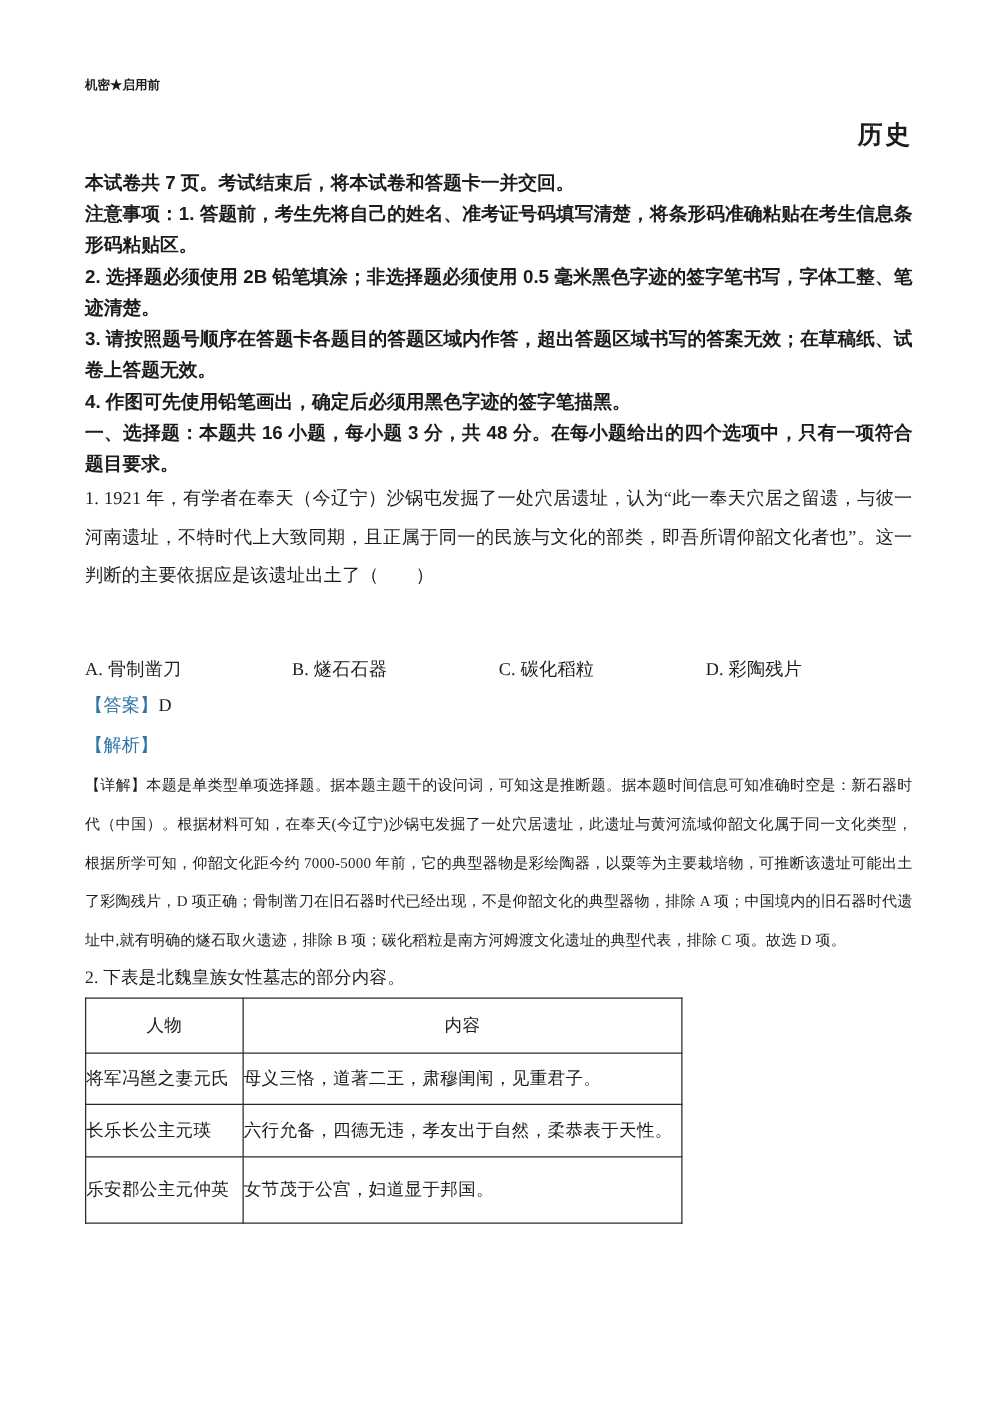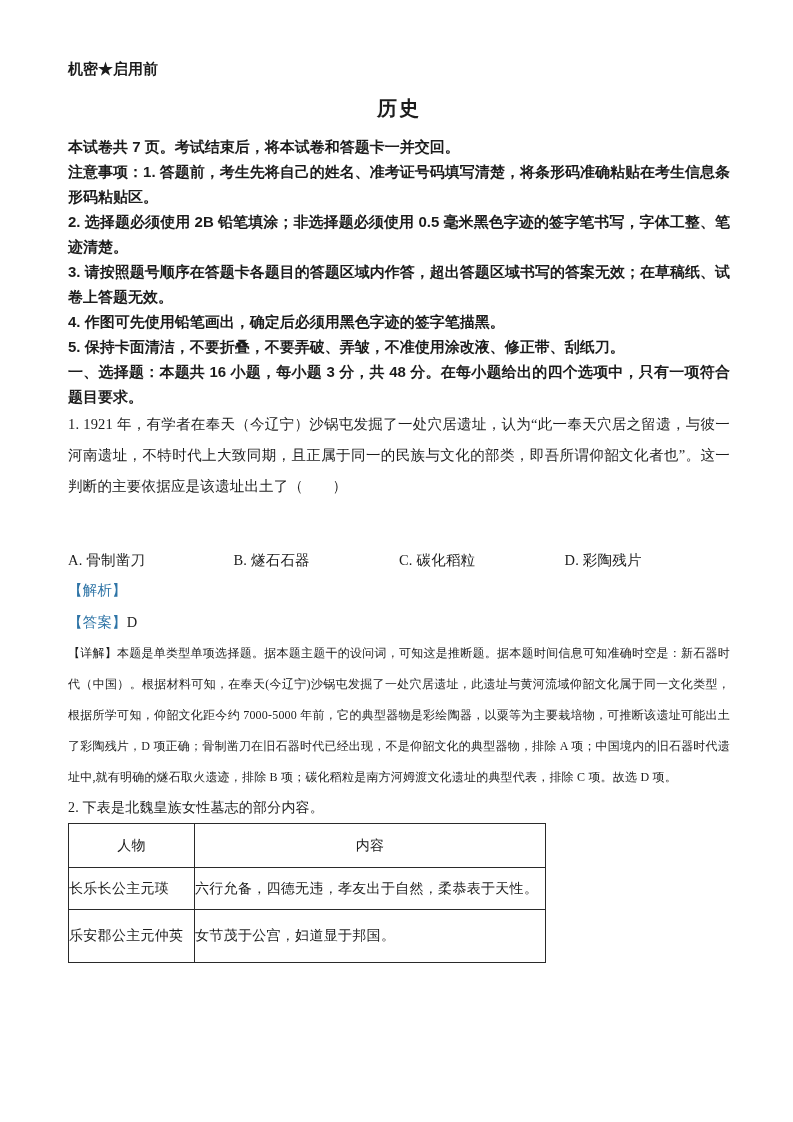--- a/index.html
+++ b/index.html
@@ -8,30 +8,30 @@
     width:793px; height:1122px;
     box-sizing:border-box;
     background:#ffffff;
     padding:60px 63px 0 68px;
     color:#1c1c1c;
     font-family:"Liberation Serif", serif;
     overflow:hidden;
   }
   .secrecy {
     font-family:"Liberation Sans", sans-serif;
-    font-weight:700; font-size:15px; line-height:18px;
+    font-weight:700; font-size:10px; line-height:18px;
   }
   .title {
     margin:14px 0 0 0; text-align:center;
     font-family:"Liberation Sans", sans-serif;
     font-weight:700; font-size:21px; line-height:27px;
     letter-spacing:1px;
   }
   .subject {
-    margin:17px 0 0 0; text-align:center;
+    margin:17px 0 0 0; text-align:right;
     font-family:"Liberation Sans", sans-serif;
     font-weight:700; font-size:20px; line-height:27px;
     letter-spacing:2px;
   }
   .inst-block { margin-top:12px; }
   .inst {
     margin:0;
     font-family:"Liberation Sans", sans-serif;
     font-weight:700; font-size:15px; line-height:25px;
     text-align:justify; text-justify:inter-ideograph;
@@ -85,53 +85,56 @@
 
 
   <div class="subject">历史</div>
 
   <div class="inst-block">
     <p class="inst">本试卷共 7 页。考试结束后，将本试卷和答题卡一并交回。</p>
     <p class="inst">注意事项：1. 答题前，考生先将自己的姓名、准考证号码填写清楚，将条形码准确粘贴在考生信息条形码粘贴区。</p>
     <p class="inst">2. 选择题必须使用 2B 铅笔填涂；非选择题必须使用 0.5 毫米黑色字迹的签字笔书写，字体工整、笔迹清楚。</p>
     <p class="inst">3. 请按照题号顺序在答题卡各题目的答题区域内作答，超出答题区域书写的答案无效；在草稿纸、试卷上答题无效。</p>
     <p class="inst">4. 作图可先使用铅笔画出，确定后必须用黑色字迹的签字笔描黑。</p>
-    <p class="inst">5. 保持卡面清洁，不要折叠，不要弄破、弄皱，不准使用涂改液、修正带、刮纸刀。</p>
     <p class="inst">一、选择题：本题共 16 小题，每小题 3 分，共 48 分。在每小题给出的四个选项中，只有一项符合题目要求。</p>
   </div>
 
   <p class="stem">1. 1921 年，有学者在奉天（今辽宁）沙锅屯发掘了一处穴居遗址，认为“此一奉天穴居之留遗，与彼一河南遗址，不特时代上大致同期，且正属于同一的民族与文化的部类，即吾所谓仰韶文化者也”。这一判断的主要依据应是该遗址出土了（　　）</p>
 
   <div class="options">
     <span class="opt">A. 骨制凿刀</span>
     <span class="opt">B. 燧石石器</span>
     <span class="opt">C. 碳化稻粒</span>
     <span class="opt">D. 彩陶残片</span>
   </div>
 
+  <p class="ans-line"><span class="blue">【答案】</span><span>D</span></p>
+
   <p class="ans-line"><span class="blue">【解析】</span></p>
-
-  <p class="ans-line"><span class="blue">【答案】</span><span>D</span></p>
 
   <p class="detail">【详解】本题是单类型单项选择题。据本题主题干的设问词，可知这是推断题。据本题时间信息可知准确时空是：新石器时代（中国）。根据材料可知，在奉天(今辽宁)沙锅屯发掘了一处穴居遗址，此遗址与黄河流域仰韶文化属于同一文化类型，根据所学可知，仰韶文化距今约 7000-5000 年前，它的典型器物是彩绘陶器，以粟等为主要栽培物，可推断该遗址可能出土了彩陶残片，D 项正确；骨制凿刀在旧石器时代已经出现，不是仰韶文化的典型器物，排除 A 项；中国境内的旧石器时代遗址中,就有明确的燧石取火遗迹，排除 B 项；碳化稻粒是南方河姆渡文化遗址的典型代表，排除 C 项。故选 D 项。</p>
 
   <p class="q2-stem">2. 下表是北魏皇族女性墓志的部分内容。</p>
 
   <table class="muzhi">
     <colgroup>
       <col class="col-person">
       <col class="col-content">
     </colgroup>
     <thead>
       <tr>
         <th>人物</th>
         <th>内容</th>
       </tr>
     </thead>
     <tbody>
+      <tr class="r1">
+        <td class="person">将军冯邕之妻元氏</td>
+        <td class="content">母义三恪，道著二王，肃穆闺闱，见重君子。</td>
+      </tr>
       <tr class="r2">
         <td class="person">长乐长公主元瑛</td>
         <td class="content">六行允备，四德无违，孝友出于自然，柔恭表于天性。</td>
       </tr>
       <tr class="r3">
         <td class="person">乐安郡公主元仲英</td>
         <td class="content">女节茂于公宫，妇道显于邦国。</td>
       </tr>
     </tbody>
   </table>

